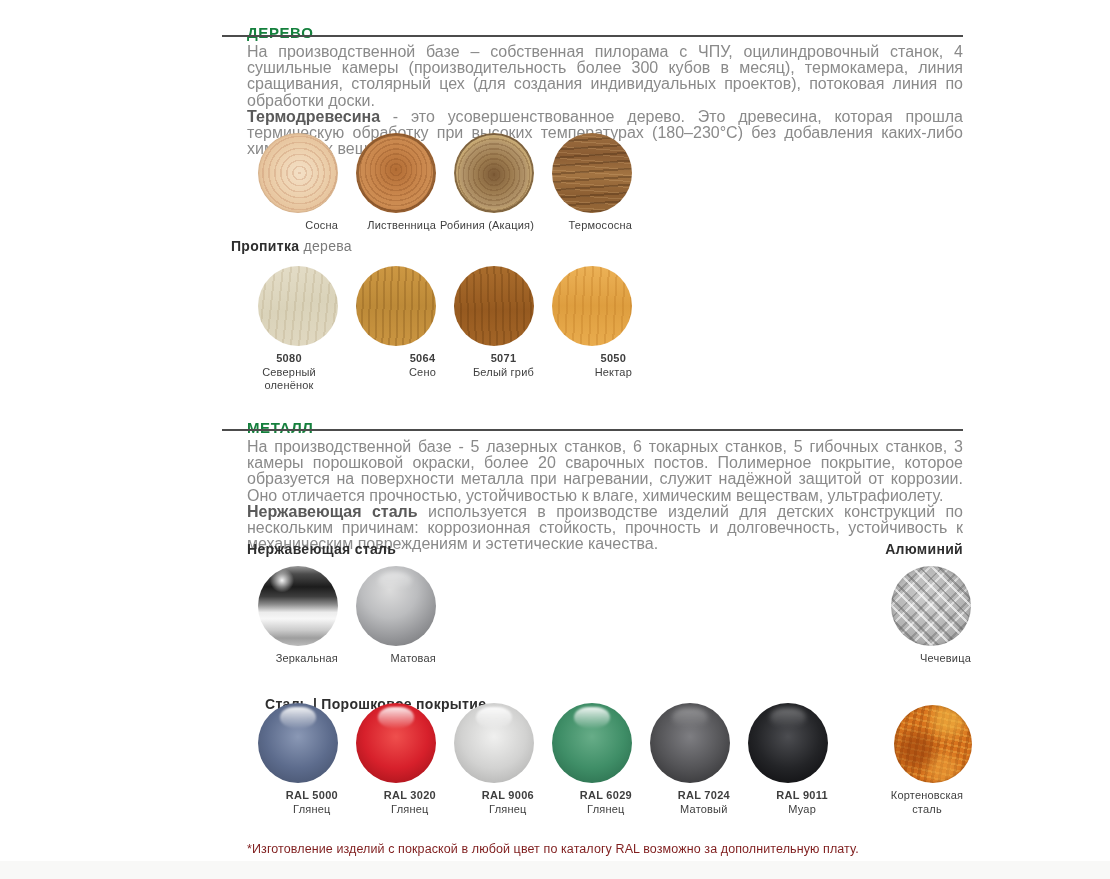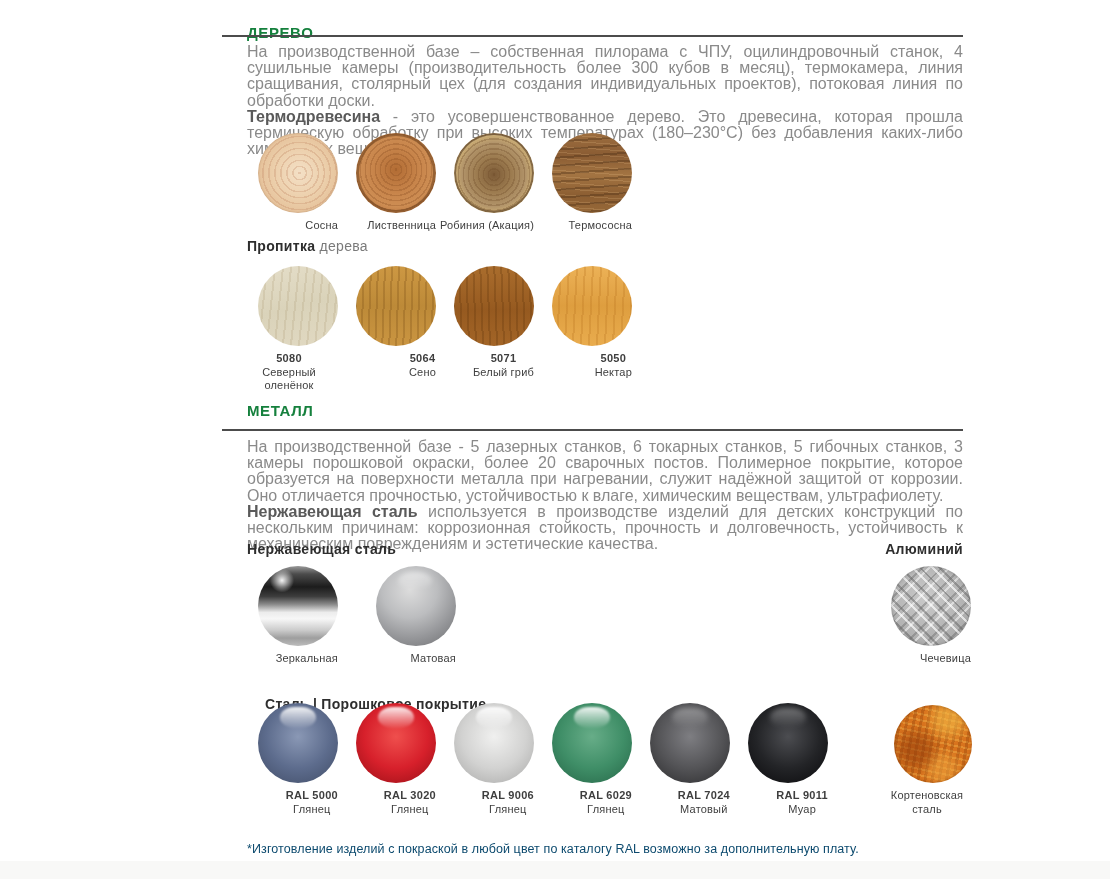--- a/index.html
+++ b/index.html
@@ -75,21 +75,21 @@
   .ral-6029{--l:#67ad88;--b:#3f8e67;--d:#276849;}
   .ral-7024{--l:#7e7e82;--b:#545457;--d:#2d2d2f;}
   .ral-9011{--l:#4c4d51;--b:#232427;--d:#0b0b0d;}
   .corten{width:78px;height:78px;margin-top:2px;background-color:#d8731d;background-image:
     radial-gradient(circle at 70% 18%, rgba(243,186,70,0.60) 0 10%, rgba(0,0,0,0) 30%),
     radial-gradient(circle at 28% 58%, rgba(148,60,10,0.55) 0 14%, rgba(0,0,0,0) 36%),
     radial-gradient(circle at 62% 82%, rgba(238,165,62,0.55) 0 10%, rgba(0,0,0,0) 28%),
     repeating-linear-gradient(100deg, rgba(122,52,6,0.28) 0 3px, rgba(0,0,0,0) 3px 7px),
     repeating-linear-gradient(12deg, rgba(252,205,95,0.30) 0 2px, rgba(0,0,0,0) 2px 6px);
     box-shadow:inset 0 0 3px rgba(120,50,5,0.6);}
-  .footnote{font-size:12.5px;color:#0c4a6e;letter-spacing:0.1px;}
+  .footnote{font-size:12.5px;color:#7f1d1d;letter-spacing:0.1px;}
   .bottom-strip{left:0;top:861px;width:1110px;height:18px;background:#f8f8f7;}
 </style>
 </head>
 <body>
 
 <div class="page">
 
   <h2 class="abs sec-title" style="left:247px;top:12px;">ДЕРЕВО</h2>
   <div class="abs rule" style="left:222px;top:35px;width:741px;"></div>
 
@@ -110,21 +110,21 @@
     <div class="col">
       <div class="circle slice-robinia"></div>
       <div class="lbl nowrap">Робиния (Акация)</div>
     </div>
     <div class="col">
       <div class="circle slice-thermo"></div>
       <div class="lbl nowrap">Термососна</div>
     </div>
   </div>
 
-  <h3 class="abs sub-title" style="left:247px;top:238px;margin:0;">
+  <h3 class="abs sub-title" style="left:231px;top:238px;margin:0;">
     <span>Пропитка</span>
     <span class="sub-light">дерева</span>
   </h3>
 
   <div class="row" style="left:240px;top:266px;">
     <div class="col">
       <div class="circle sw-5080"></div>
       <div class="lbl"><span class="code">5080</span><br><span class="name">Северный оленёнок</span></div>
     </div>
     <div class="col">
@@ -134,32 +134,32 @@
     <div class="col">
       <div class="circle sw-5071"></div>
       <div class="lbl"><span class="code">5071</span><br><span class="name">Белый гриб</span></div>
     </div>
     <div class="col">
       <div class="circle sw-5050"></div>
       <div class="lbl"><span class="code">5050</span><br><span class="name">Нектар</span></div>
     </div>
   </div>
 
-  <h2 class="abs sec-title" style="left:247px;top:390px;">МЕТАЛЛ</h2>
+  <h2 class="abs sec-title" style="left:247px;top:407px;">МЕТАЛЛ</h2>
   <div class="abs rule" style="left:222px;top:429px;width:741px;"></div>
 
   <div class="abs body-text" style="left:247px;top:439px;">
     <p><span>На производственной базе - 5 лазерных станков, 6 токарных станков, 5 гибочных станков, 3 камеры порошковой окраски, более 20 сварочных постов. Полимерное покрытие, которое образуется на поверхности металла при нагревании, служит надёжной защитой от коррозии. Оно отличается прочностью, устойчивостью к влаге, химическим веществам, ультрафиолету.</span></p>
     <p><span class="lead">Нержавеющая сталь</span><span> используется в производстве изделий для детских конструкций по нескольким причинам: коррозионная стойкость, прочность и долговечность, устойчивость к механическим повреждениям и эстетические качества.</span></p>
   </div>
 
   <h3 class="abs sub-title" style="left:247px;top:541px;margin:0;">Нержавеющая сталь</h3>
   <h3 class="abs sub-title" style="left:222px;top:541px;width:741px;text-align:right;margin:0;">Алюминий</h3>
 
-  <div class="row" style="left:240px;top:566px;gap:20px;">
+  <div class="row" style="left:240px;top:566px;">
     <div class="col">
       <div class="circle mirror"></div>
       <div class="lbl nowrap">Зеркальная</div>
     </div>
     <div class="col">
       <div class="circle matte"></div>
       <div class="lbl nowrap">Матовая</div>
     </div>
   </div>
 

